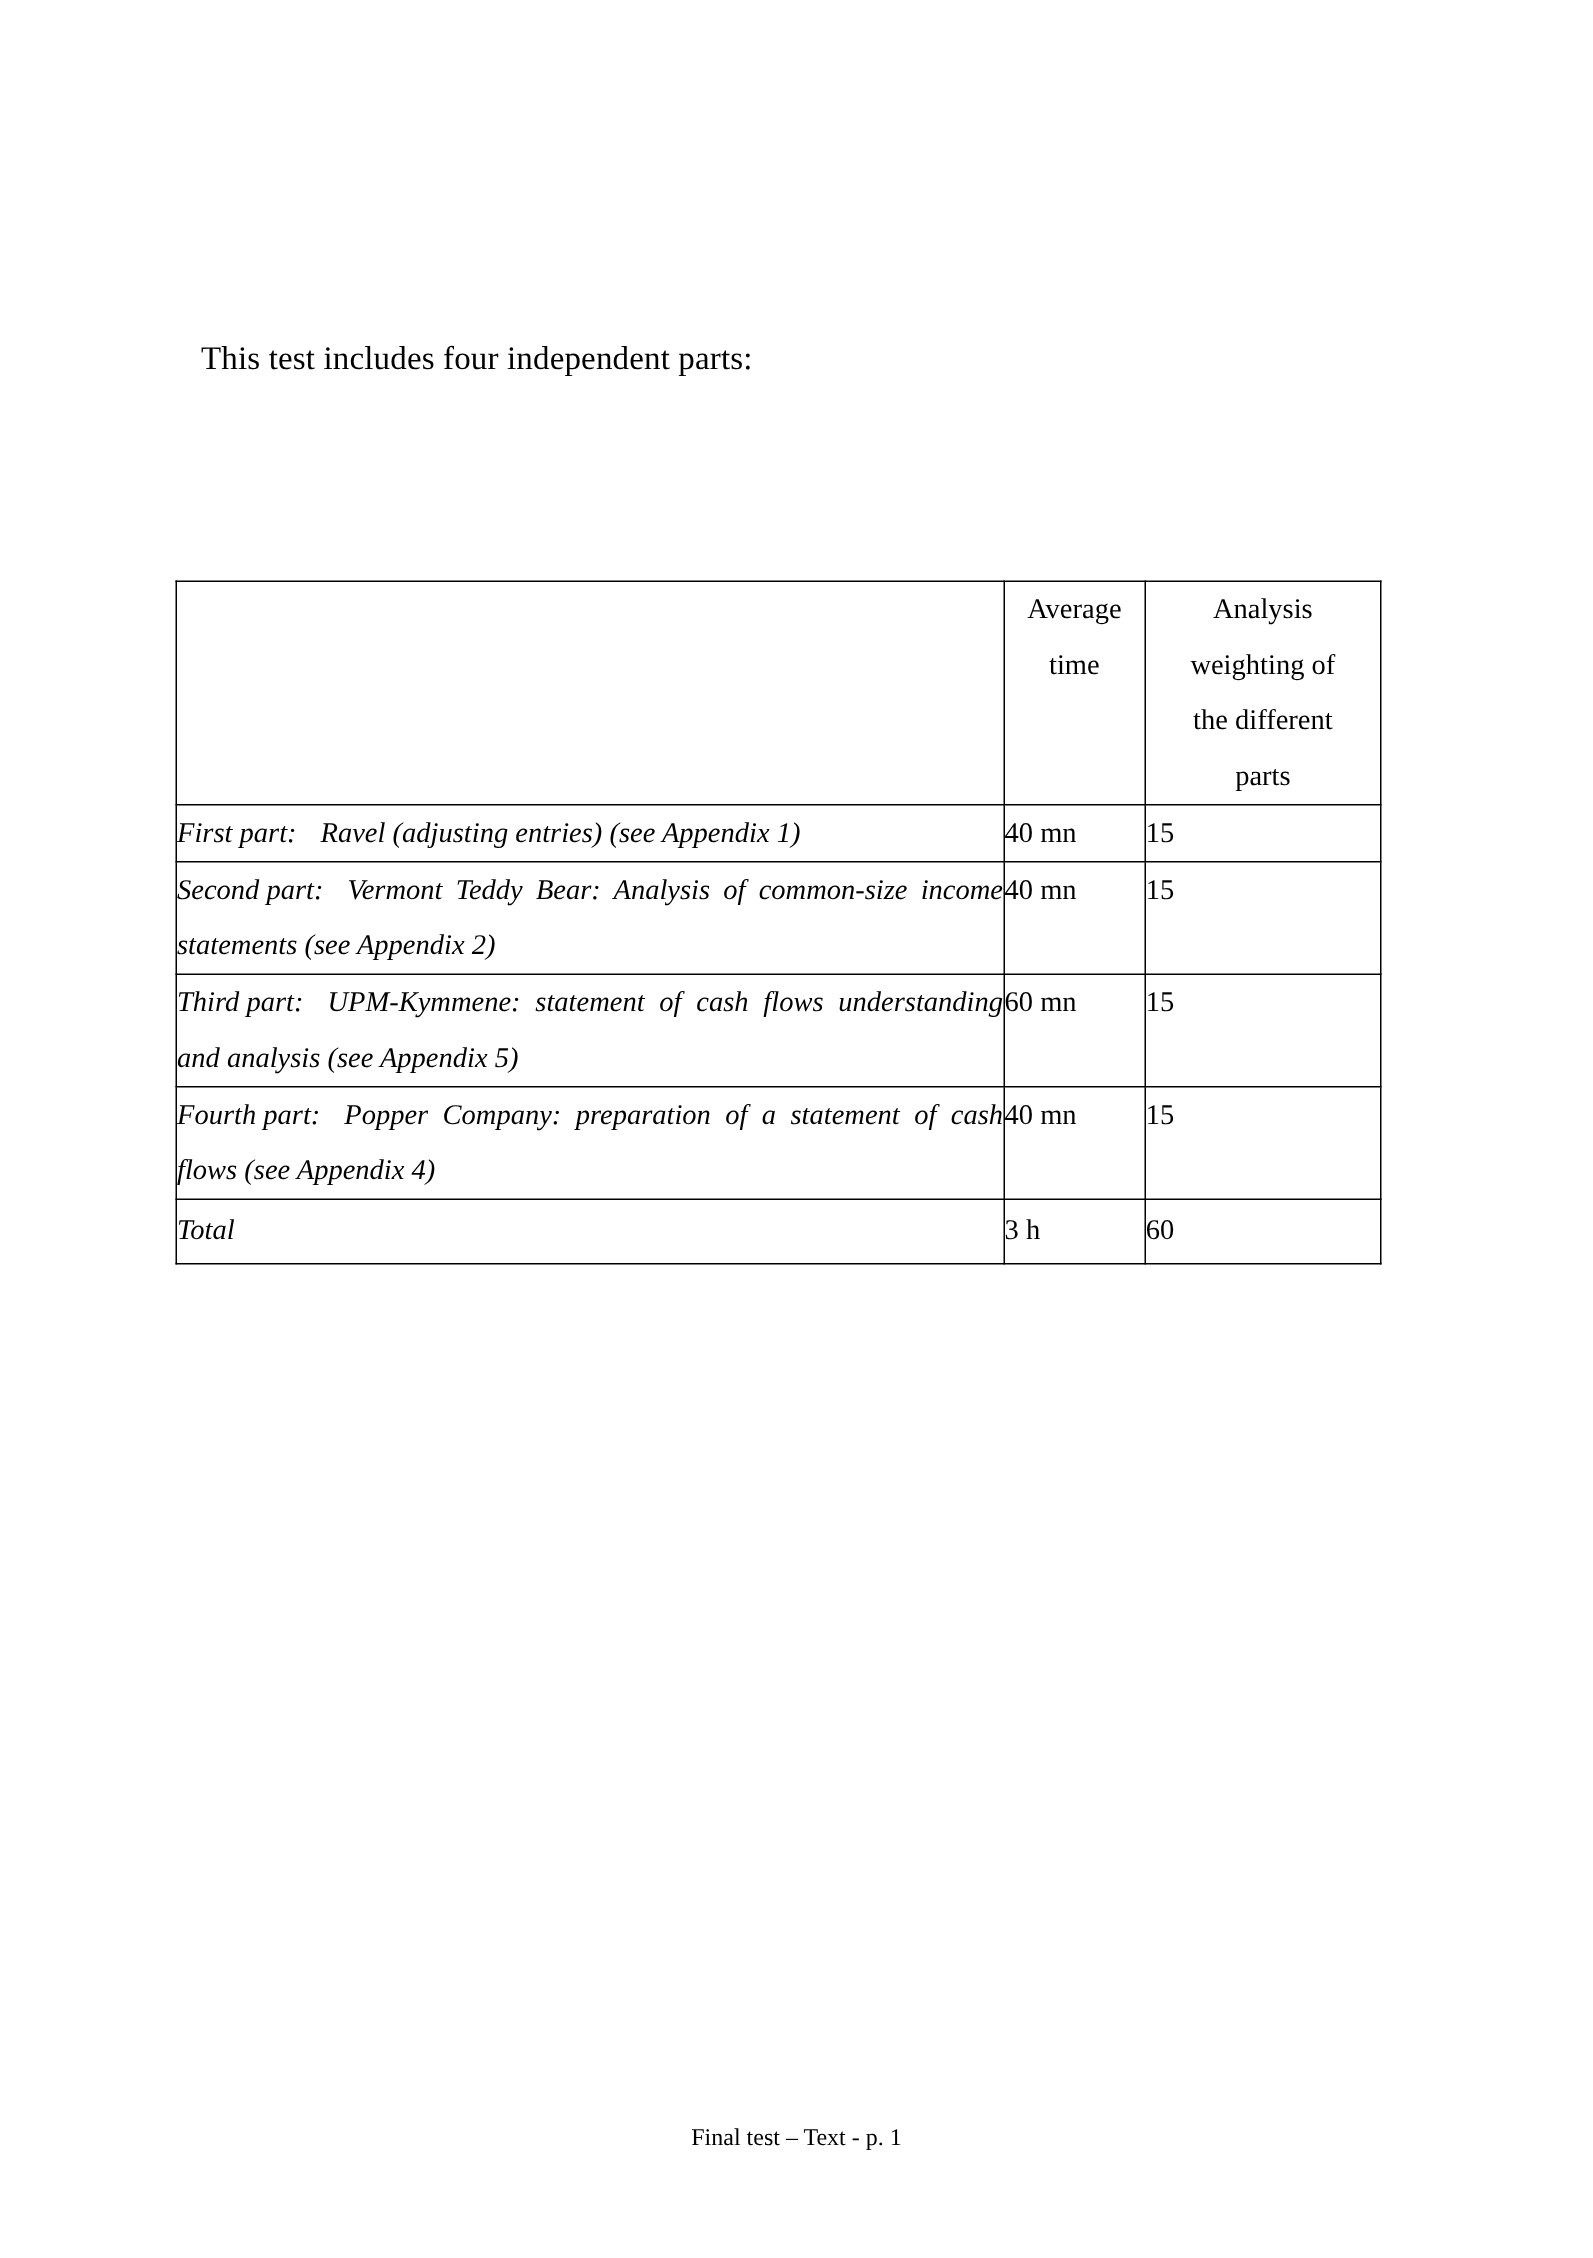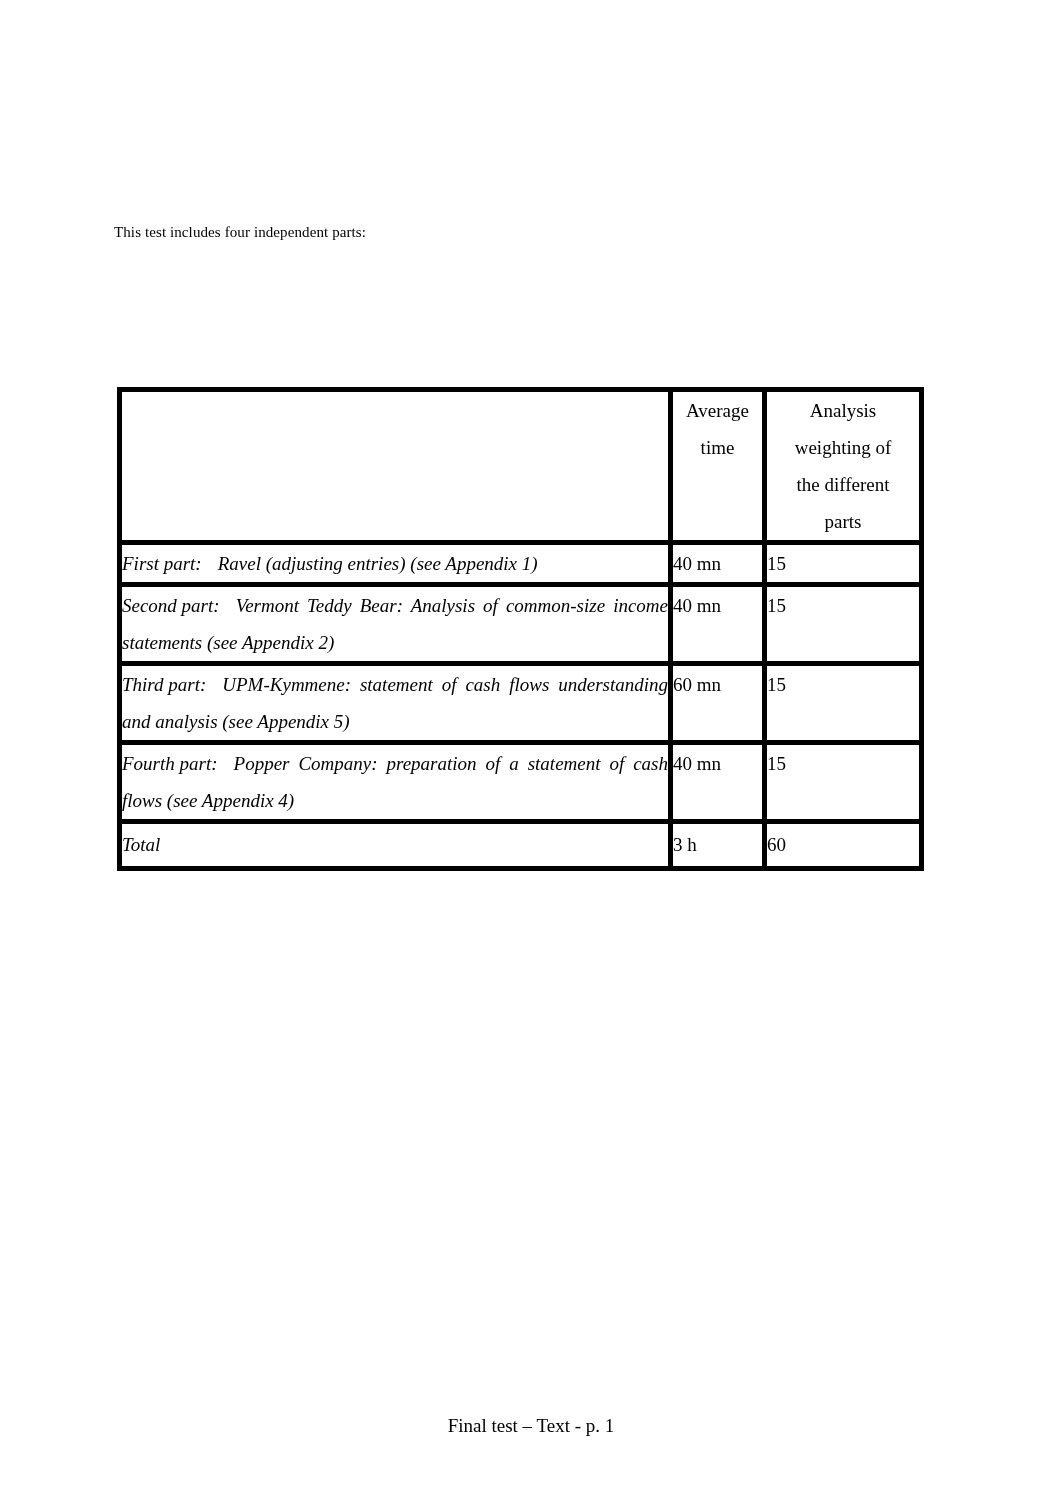--- a/index.html
+++ b/index.html
@@ -15,43 +15,43 @@
     height: 1505px;
     background: #ffffff;
     font-family: "Liberation Serif", "DejaVu Serif", serif;
     color: #000000;
     overflow: hidden;
   }
 
   
   .intro {
     position: absolute;
-    left: 114px;
+    left: 134px;
     top: 203px;
-    font-size: 15px;
+    font-size: 22px;
     line-height: 28px;
     letter-spacing: 0.1px;
     white-space: nowrap;
   }
 
   
   .parts-table {
     position: absolute;
     left: 117px;
     top: 387px;
     width: 804px;
     border-collapse: collapse;
     table-layout: fixed;
     font-size: 19px;
     line-height: 37px;
   }
 
   .parts-table td,
   .parts-table th {
-    border: 5px solid #000000;
+    border: 1px solid #000000;
     padding: 0;
     vertical-align: top;
     font-weight: normal;
     background: #ffffff;
   }
 
   .col-desc   { width: 551px; }
   .col-time   { width: 94px; }
   .col-weight { width: 157px; }
 
@@ -94,21 +94,21 @@
     padding-bottom: 3px;
   }
 
   
   .footer {
     position: absolute;
     left: 0;
     top: 1415px;
     width: 1062px;
     text-align: center;
-    font-size: 19px;
+    font-size: 16px;
     line-height: 22px;
   }
 </style>
 </head>
 <body>
 
 <div class="page">
 
   <p class="intro">This test includes four independent parts:</p>
 

